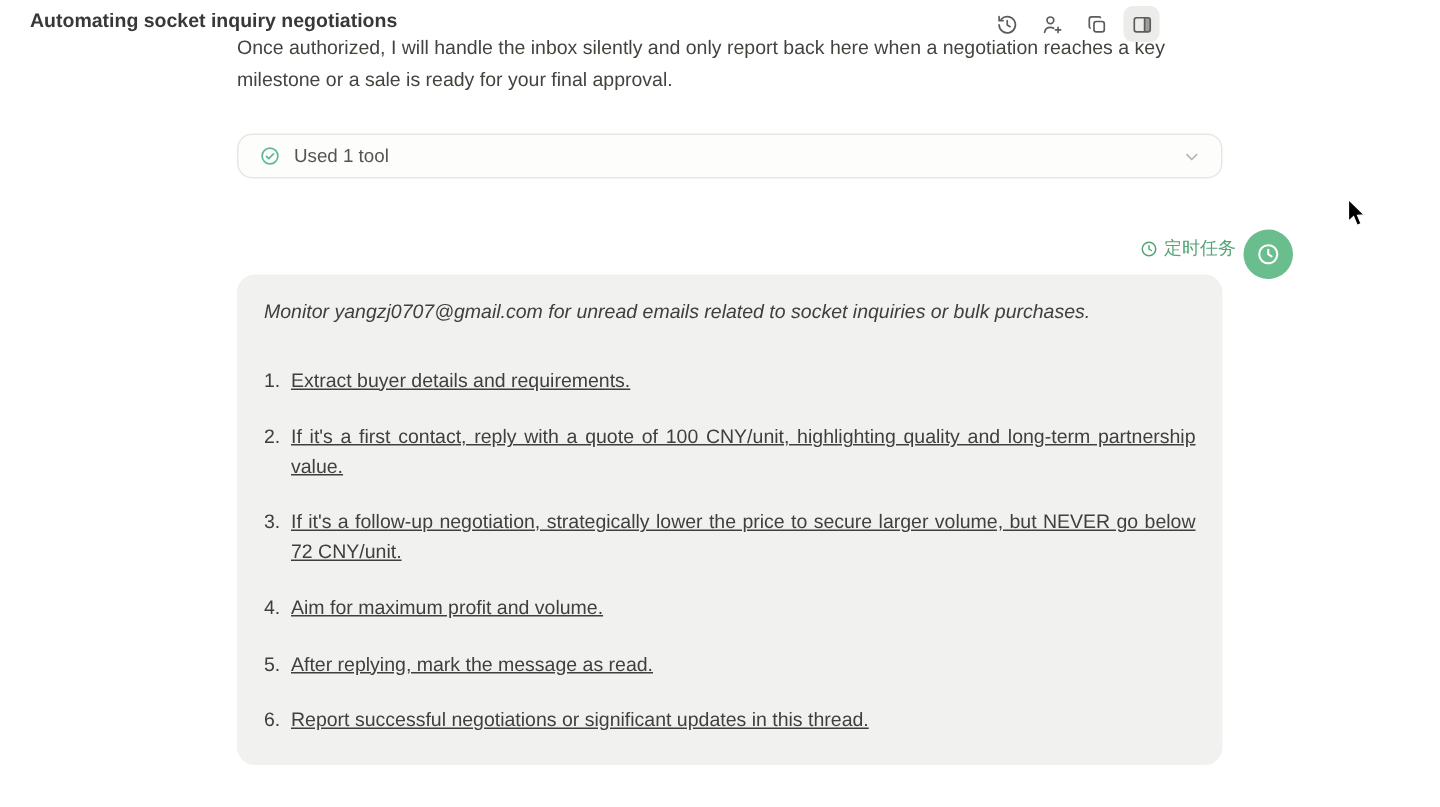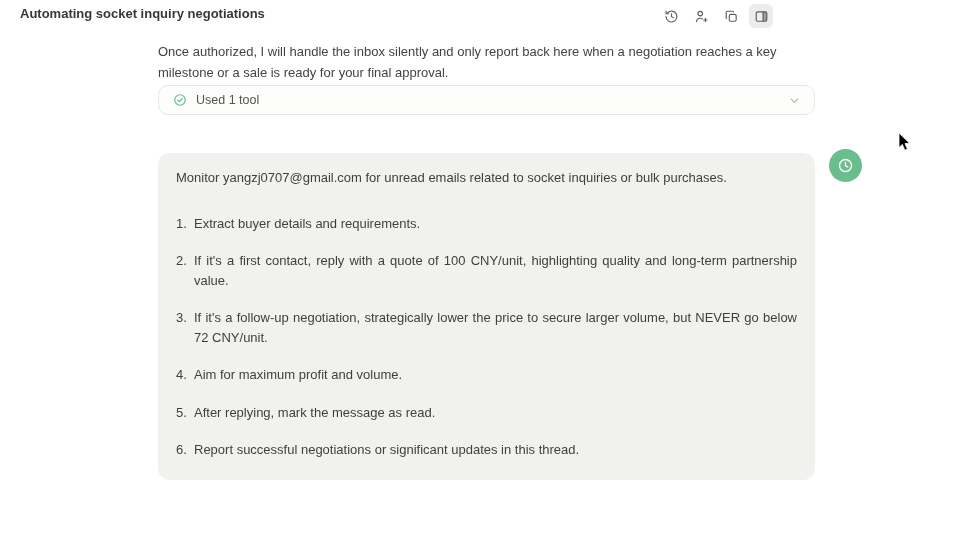--- a/index.html
+++ b/index.html
@@ -19,24 +19,24 @@
   .icon-btn svg { width:15px; height:15px; }
 
   
   .content { position:absolute; left:158px; top:0; width:657px; }
 
   .link-row { margin-top:2px; font-size:13px; text-align:left; line-height:1.4;
     height:19px; overflow:hidden; }
   .auth-link { color:#7cc0b2; text-decoration:underline;
     text-decoration-color:#8fccc0; cursor:pointer; }
 
-  .intro { margin-top:20px; font-size:13px; line-height:1.62; color:#44443f;
+  .intro { margin-top:0; font-size:13px; line-height:1.62; color:#44443f;
     text-align:left; }
 
-  .tool-box { margin-top:2px; height:30px; border:1px solid #e7e7e4;
+  .tool-box { margin-top:26px; height:30px; border:1px solid #e7e7e4;
     border-radius:10px; background:#fdfdfc; display:flex; align-items:center;
     padding:0 14px; cursor:pointer; }
   .tool-box .check { color:#63b89b; display:flex; align-items:center; }
   .tool-box .check svg { width:14px; height:14px; }
   .tool-label { font-size:12.5px; color:#55554f; margin-left:9px; flex:1; }
   .tool-chevron { color:#b4b4b0; display:flex; align-items:center; }
   .tool-chevron svg { width:11px; height:11px; }
 
   
   .message-section { position:relative; margin-top:38px; }
@@ -44,26 +44,26 @@
     gap:4px; margin-right:-9px; margin-bottom:9px; color:#55a478;
     font-size:12px; }
   .task-label-row svg { width:12px; height:12px; }
   .task-avatar { position:absolute; top:-4px; right:-47px; width:33px; height:33px;
     border-radius:50%; background:#6abd8c; display:flex; align-items:center;
     justify-content:center; color:#ffffff; }
   .task-avatar svg { width:17px; height:17px; }
 
   .message-box { background:#f1f1ef; border-radius:12px; padding:15px 18px 20px 18px;
     font-size:13px; line-height:1.5; color:#3f3f3c; }
-  .msg-line { margin:0; }
+  .msg-line { margin:0;font-style:italic; }
   .msg-list { margin-top:26px; }
   .msg-item { display:flex; margin-bottom:18px; }
   .msg-item:last-child { margin-bottom:0; }
   .msg-item .num { flex:0 0 18px; }
-  .msg-item .txt { flex:1; text-align:justify; }
+  .msg-item .txt { flex:1; text-align:justify;text-decoration:underline; }
 
   
   .cursor { position:absolute; left:898px; top:132px; z-index:20; pointer-events:none; }
 </style>
 </head>
 <body>
 
 <div class="header">
   <div class="page-title">Automating socket inquiry negotiations</div>
   <div class="header-actions">
@@ -122,20 +122,29 @@
     </span>
     <span class="tool-label">Used 1 tool</span>
     <span class="tool-chevron">
       <svg viewBox="0 0 24 24" fill="none" stroke="currentColor" stroke-width="2.4" stroke-linecap="round" stroke-linejoin="round">
         <path d="M5 9l7 7 7-7"></path>
       </svg>
     </span>
   </div>
 
   <div class="message-section">
+    <div class="task-label-row">
+      <span style="display:flex">
+        <svg viewBox="0 0 24 24" fill="none" stroke="currentColor" stroke-width="2" stroke-linecap="round">
+          <circle cx="12" cy="12" r="9"></circle>
+          <path d="M12 7.5V12l3 2"></path>
+        </svg>
+      </span>
+      <span>定时任务</span>
+    </div>
 
     <div class="task-avatar">
       <span style="display:flex">
         <svg viewBox="0 0 24 24" fill="none" stroke="currentColor" stroke-width="2" stroke-linecap="round">
           <circle cx="12" cy="12" r="8.5"></circle>
           <path d="M12 7.8V12l3.1 2.1"></path>
         </svg>
       </span>
     </div>
 

